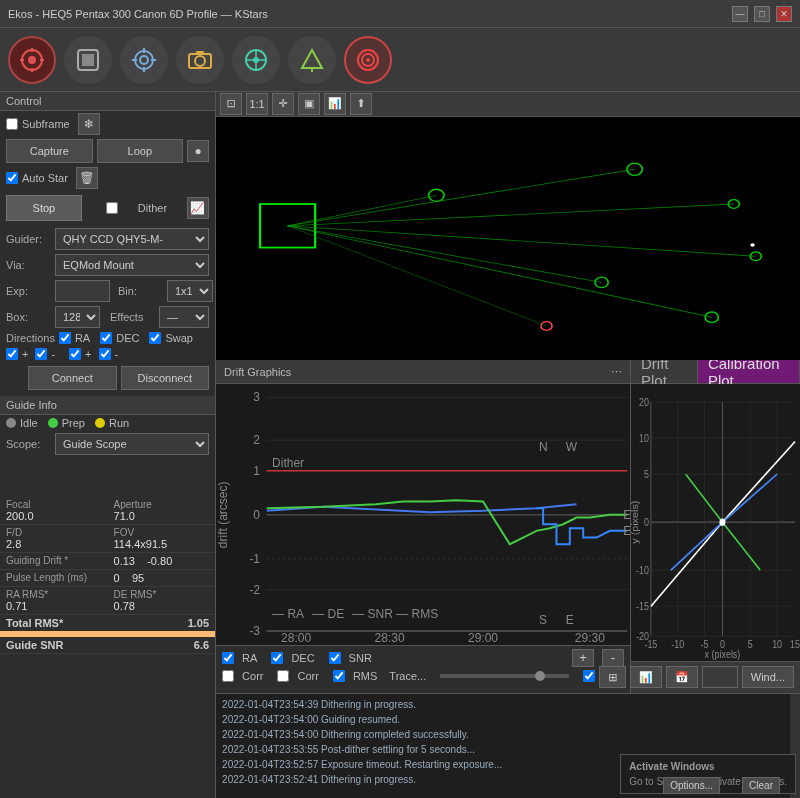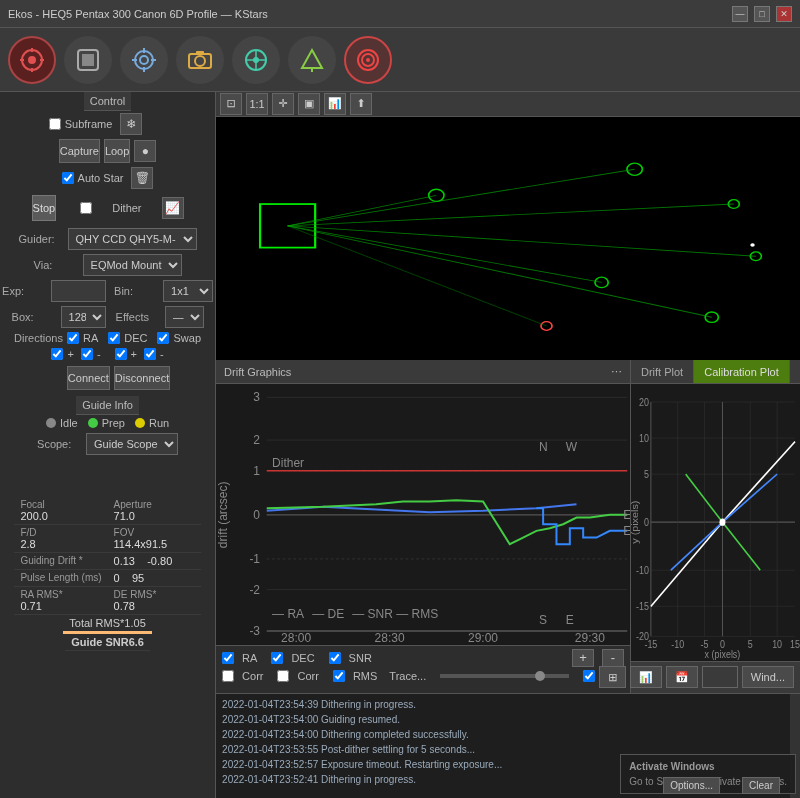--- a/index.html
+++ b/index.html
@@ -56,21 +56,20 @@
       height: calc(798px - 28px - 64px);
     }
     
     #left-panel {
       width: 270px;
       background: #2d2d2d;
       border-right: 1px solid #555;
       display: flex;
       flex-direction: column;
       overflow: hidden;
-      align-items: center;
     }
     .panel-section-title {
       background: #3a3a3a;
       padding: 3px 6px;
       font-size: 11px;
       color: #bbb;
       border-bottom: 1px solid #555;
     }
     .control-row {
       display: flex;
@@ -136,22 +135,22 @@
     .info-cell {
       padding: 2px 6px;
       border-bottom: 1px solid #3a3a3a;
     }
     .info-cell-label { color: #999; font-size: 10px; }
     .info-cell-value { color: #ddd; font-size: 11px; }
     .rms-total {
       padding: 2px 6px;
       display: flex;
       justify-content: space-between;
-      font-weight: normal;
-      border-bottom: 3px solid #fdba74;
+      font-weight: bold;
+      border-bottom: 6px solid #fdba74;
     }
     .snr-row {
       padding: 2px 6px;
       display: flex;
       justify-content: space-between;
       font-weight: bold;
       border-bottom: 1px solid #3a3a3a;
     }
     
     #right-area {
@@ -220,26 +219,26 @@
       display: flex;
       height: 24px;
       background: #3a3a3a;
       align-items: center;
       border-bottom: 1px solid #555;
     }
     .plot-tab {
       padding: 0 10px;
       height: 100%;
       display: flex; align-items: center;
-      font-size: 11px;
+      font-size: 15px;
       cursor: pointer;
       color: #aaa;
       border-right: 1px solid #555;
     }
-    .plot-tab.active { background: #4d7c0f; color: #ddd; }
+    .plot-tab.active { background: #701a75; color: #ddd; }
     #drift-canvas-area {
       flex: 1;
       background: #1a1a1a;
       position: relative;
     }
     #calib-canvas-area {
       flex: 1;
       background: #1a1a1a;
       position: relative;
     }

